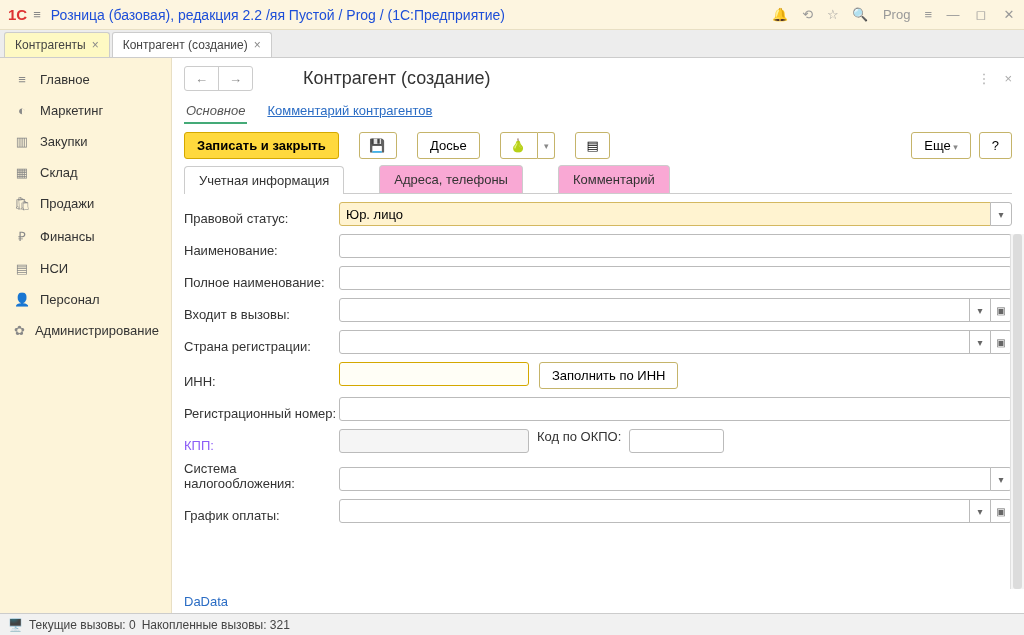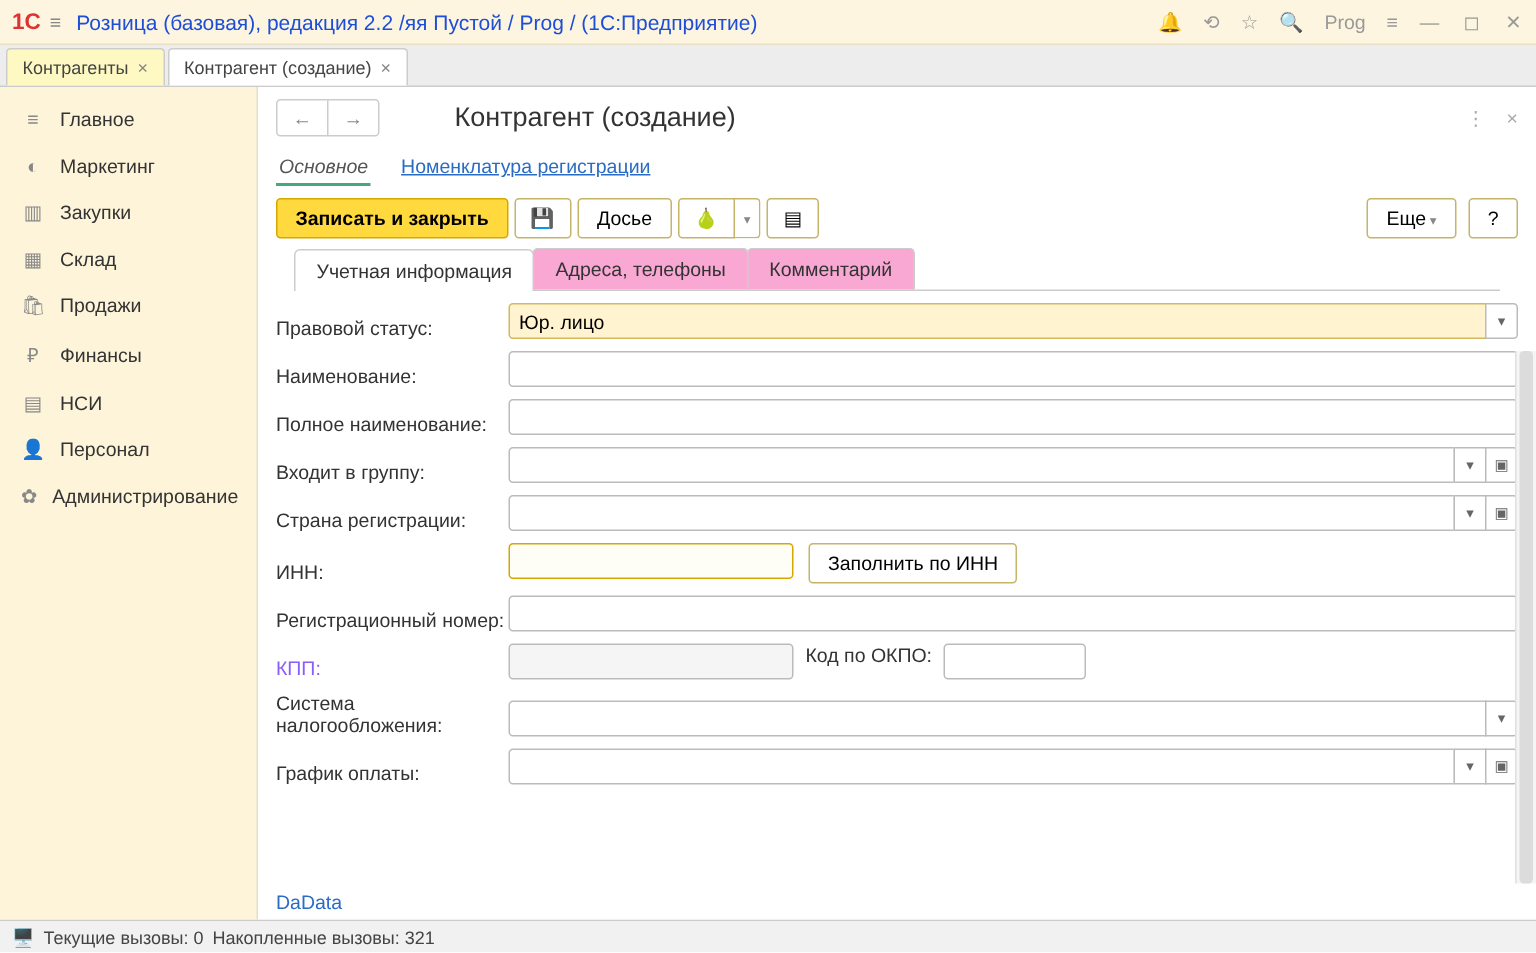--- a/index.html
+++ b/index.html
@@ -29,31 +29,31 @@
   .nav-btn { padding: 4px 10px; cursor: pointer; color: #888; }
   .nav-btn:first-child { border-right: 1px solid #ccc; }
   .page-title { font-size: 18px; margin-left: 40px; color: #333; }
   .header-right { margin-left: auto; display: flex; gap: 14px; color: #aaa; }
   
   .subtabs { padding: 0 12px 8px; display: flex; gap: 18px; font-size: 13px; }
   .subtab { color: #555; cursor: pointer; padding: 4px 2px; }
   .subtab.active { border-bottom: 2px solid #4a7; font-style: italic; }
   .subtab.link { color: #2a6cc4; text-decoration: underline; }
   
-  .toolbar { padding: 0 12px 6px; display: flex; align-items: center; gap: 4px; }
+  .toolbar { padding: 0 12px 6px; display: flex; align-items: center; gap: 20px; }
   .btn { padding: 5px 12px; border: 1px solid #c5b46a; border-radius: 3px; background: #fff; cursor: pointer; font-size: 13px; }
   .btn-primary { background: #ffd93d; font-weight: bold; border-color: #d4a800; }
   .btn-icon { padding: 5px 10px; }
   .toolbar-right { margin-left: auto; display: flex; gap: 8px; }
   .btn-more::after { content: ' ▾'; font-size: 9px; color: #888; }
   .btn-split { display: flex; }
   .btn-split .btn-icon { border-radius: 3px 0 0 3px; }
   .btn-split .btn-drop { border-radius: 0 3px 3px 0; border-left: none; padding: 5px 6px; font-size: 9px; color: #888; }
   
-  .form-tabs { margin: 0 24px; display: flex; border-bottom: 1px solid #ccc; }
+  .form-tabs { margin: 0 12px; display: flex; border-bottom: 1px solid #ccc; gap: 36px; }
   .form-tab { padding: 6px 14px; border: 1px solid #ccc; border-bottom: none; background: #f9a8d4; cursor: pointer; font-size: 13px; margin-right: -1px; border-radius: 4px 4px 0 0; }
   .form-tab.active { background: #fff; position: relative; top: 1px; }
   
   .form-body { padding: 8px 12px; flex: 1; overflow-y: auto; }
   .form-row { display: flex; align-items: flex-end; margin-bottom: 8px; min-height: 24px; }
   .form-label { width: 155px; color: #333; font-size: 13px; }
   .form-label.disabled { color: #8b5cf6; }
   .form-control { flex: 1; display: flex; }
   .input { flex: 1; height: 24px; border: 1px solid #bbb; border-radius: 3px; padding: 2px 6px; font-size: 13px; background: #fff; }
   .input.highlight { background: #fff3d0; border-color: #d4b860; }
@@ -153,21 +153,21 @@
       </div>
       <div class="page-title">Контрагент (создание)</div>
       <div class="header-right">
         <span>⋮</span>
         <span>×</span>
       </div>
     </div>
 
     <div class="subtabs">
       <span class="subtab active">Основное</span>
-      <span class="subtab link">Номенклатура регистрации</span>
+      <span class="subtab link">Комментарий контрагентов</span>
     </div>
 
     <div class="toolbar">
       <button class="btn btn-primary">Записать и закрыть</button>
       <button class="btn btn-icon">💾</button>
       <button class="btn">Досье</button>
       <div class="btn-split">
         <button class="btn btn-icon">🍐</button>
         <button class="btn btn-drop">▾</button>
       </div>
@@ -198,21 +198,21 @@
             <input class="input" style="">
           </div>
       </div>
       <div class="form-row">
         <div class="form-label">Полное наименование:</div>
         <div class="form-control">
             <input class="input" style="">
           </div>
       </div>
       <div class="form-row">
-        <div class="form-label">Входит в группу:</div>
+        <div class="form-label">Входит в вызовы:</div>
         <div class="form-control input-with-btns">
           <input class="input" style="">
           <button class="input-btn">▾</button>
           <button class="input-btn">▣</button>
         </div>
       </div>
       <div class="form-row">
         <div class="form-label">Страна регистрации:</div>
         <div class="form-control input-with-btns">
           <input class="input" style="">

